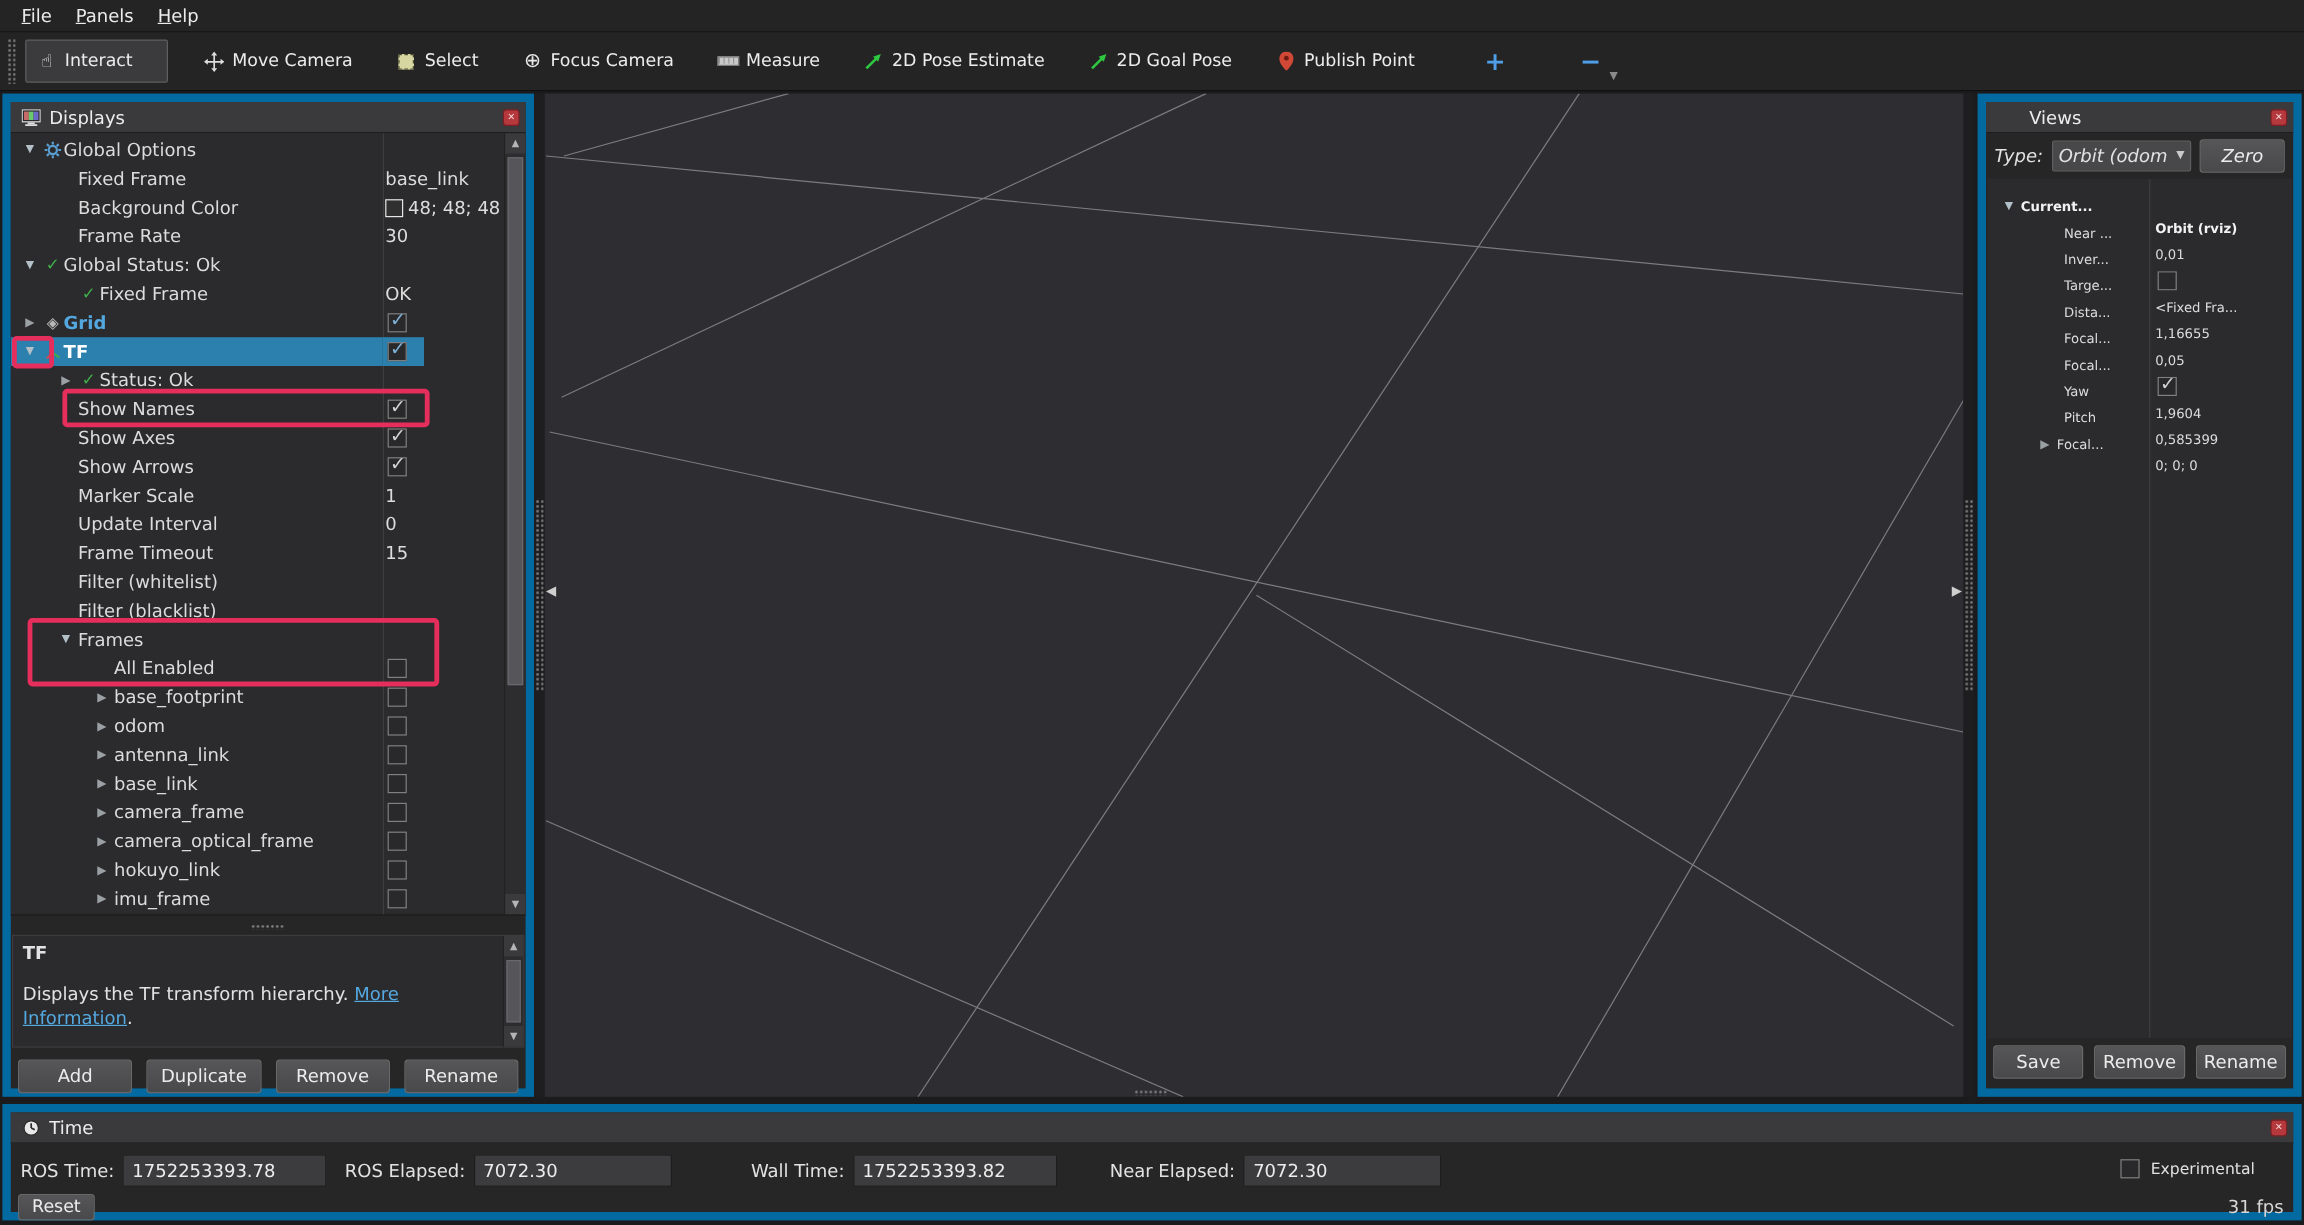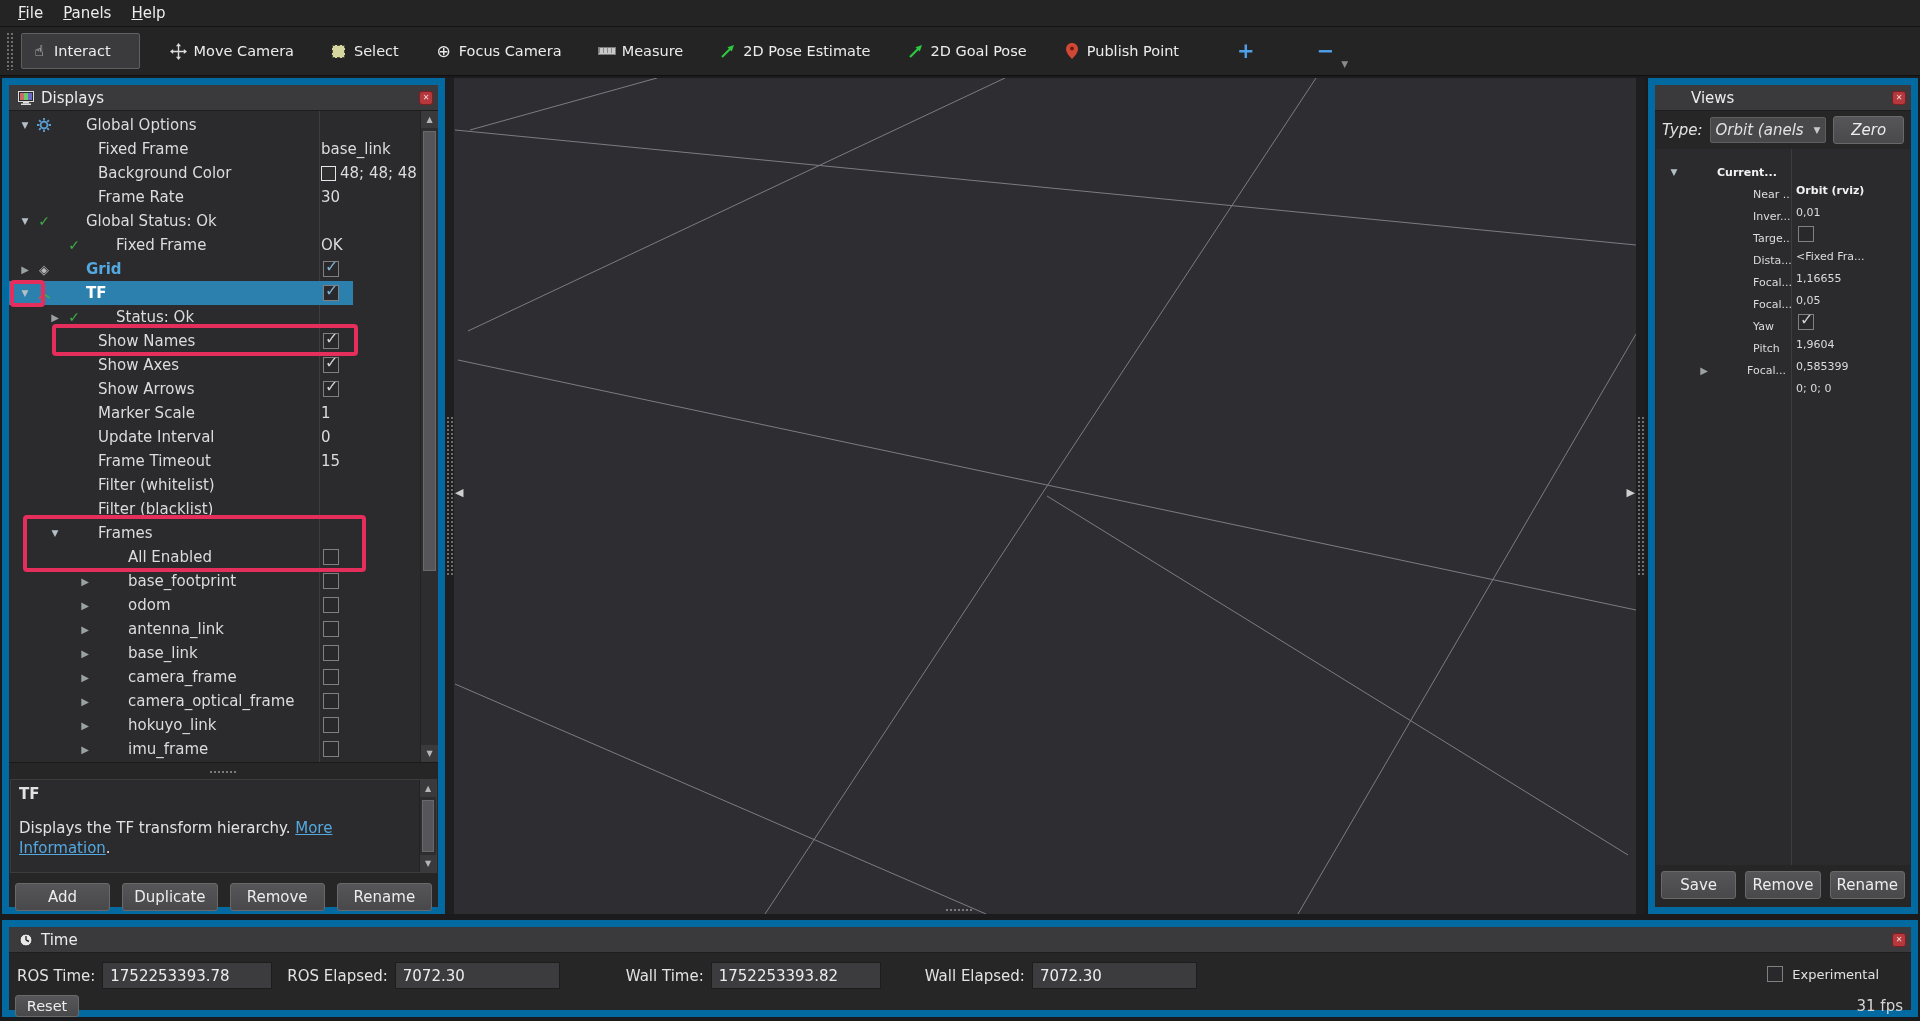--- a/index.html
+++ b/index.html
@@ -45,21 +45,21 @@
   .tree { position:relative; height:652px; background:#2b2b2d; overflow:hidden; border-bottom:1px solid #1a1a1a; }
   .tree .coldiv { position:absolute; left:310px; top:0; bottom:0; width:1px; background:#3d3d40; }
   .tree-rows { position:absolute; left:0; top:2px; right:18px; }
   .trow { height:24px; display:flex; align-items:stretch; }
   .cname { width:310px; display:flex; align-items:center; overflow:hidden; }
   .cval  { flex:1; display:flex; align-items:center; padding-left:2px; overflow:hidden; white-space:nowrap; }
   .trow.selected .cname { background:#2b80ad; }
   .trow.selected .cval  { background:linear-gradient(to right,#2b80ad 34px,transparent 34px); }
   .exp { width:20px; text-align:center; font-size:9px; color:#b4c0c8; flex:none; }
   .exp.closed { color:#9aa0a4; font-size:10px; }
-  .tlbl { font-size:15px; color:#dcdcdc; white-space:nowrap;margin-left:33px; }
+  .tlbl { font-size:15px; color:#dcdcdc; white-space:nowrap; }
   .tlbl.bold { font-weight:bold; color:#f0f0f0; }
   .tlbl.link { font-weight:bold; color:#54a8e0; }
   .trow.selected .tlbl { color:#ffffff; }
   .vtext { font-size:15px; color:#dcdcdc; }
   .cb { width:16px; height:16px; border:1px solid #808080; background:#29292b; margin-left:2px; flex:none;
         position:relative; }
   .cb .mark { position:absolute; left:1px; top:-5px; font-size:16px; font-weight:bold; color:#d3d3d3; }
   .cb .mark.blue { color:#7fb2d8; }
   .swatch { width:15px; height:15px; border:1px solid #e6e6e6; background:#303030; margin-right:4px; flex:none; }
 
@@ -560,21 +560,21 @@
   </div>
 
   <div class="panel" id="views">
     <div class="phead">
       <span class="ptitle">Views</span>
       <span class="closebtn">✕</span>
     </div>
     <div class="typerow">
       <span>Type:</span>
       <div class="combo">
-        <span>Orbit (anels</span>
+        <span>Orbit (odom</span>
         <span class="carrow">▼</span>
       </div>
       <div class="btn" id="zero-btn">Zero</div>
     </div>
     <div class="vtree">
       <div class="coldiv"></div>
       <div class="vtree-rows">
           <div class="vrow bold">
             <div class="vname" style="padding-left: 8px;">
               <span class="exp">▼</span>
@@ -695,21 +695,21 @@
           </div>
           <div class="tgroup g1">
             <span>ROS Elapsed:</span>
             <div class="tfield w165">7072.30</div>
           </div>
           <div class="tgroup g2">
             <span>Wall Time:</span>
             <div class="tfield w170">1752253393.82</div>
           </div>
           <div class="tgroup g3">
-            <span>Wall Elapsed:</span>
+            <span>Near Elapsed:</span>
             <div class="tfield w165">7072.30</div>
           </div>
         </div>
       <div class="expm">
         <span class="cb"></span>
         <span>Experimental</span>
       </div>
       <div class="btn" id="reset-btn">Reset</div>
       <div id="fps">31 fps</div>
     </div>

